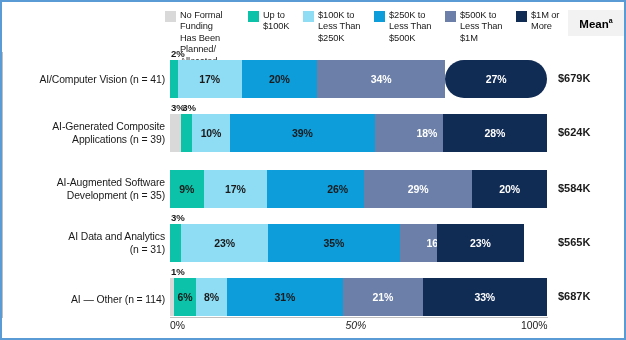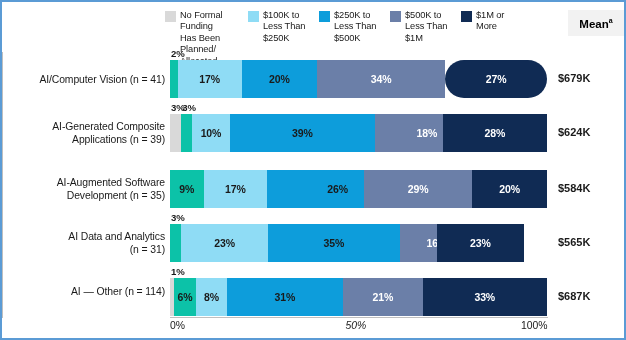--- a/index.html
+++ b/index.html
@@ -192,20 +192,25 @@
 
 <div id="chart-frame">
 
   <div id="legend">
       <div class="legend-item" style="width: 76px;">
         <span class="legend-swatch" style="background: rgb(217, 217, 217);"></span>
         <span class="legend-label">No Formal Funding
 Has Been Planned/
 Allocated</span>
       </div>
+      <div class="legend-item" style="width: 48px;">
+        <span class="legend-swatch" style="background: rgb(12, 194, 168);"></span>
+        <span class="legend-label">Up to
+$100K</span>
+      </div>
       <div class="legend-item" style="width: 64px;">
         <span class="legend-swatch" style="background: rgb(143, 220, 245);"></span>
         <span class="legend-label">$100K to
 Less Than
 $250K</span>
       </div>
       <div class="legend-item" style="width: 64px;">
         <span class="legend-swatch" style="background: rgb(13, 157, 219);"></span>
         <span class="legend-label">$250K to
 Less Than
@@ -229,21 +234,21 @@
   </div>
 
   <div id="cat-col">
       <div class="cat-label" style="white-space: pre-line; top: 70.5px;">AI/Computer Vision (n = 41)</div>
       <div class="cat-label" style="white-space: pre-line; top: 118px;">AI-Generated Composite
 Applications (n = 39)</div>
       <div class="cat-label" style="white-space: pre-line; top: 174px;">AI-Augmented Software
 Development (n = 35)</div>
       <div class="cat-label" style="white-space: pre-line; top: 228px;">AI Data and Analytics
 (n = 31)</div>
-      <div class="cat-label" style="white-space: pre-line; top: 283px;">AI — Other (n = 114)</div>
+      <div class="cat-label" style="white-space: pre-line; top: 291px;">AI — Other (n = 114)</div>
     </div>
 
   <div id="axis-line-left"></div>
   <div id="axis-line-bottom" style="left:168px;"></div>
 
   <div id="plot">
       <div class="callout" style="left: 1px; top: -4px;">2%</div>
       <div class="row" style="top: 8px; height: 38px;">
         <div class="bar">
           <div class="seg" title="2%" style="width: 7.54px; background: rgb(12, 194, 168);"></div>

